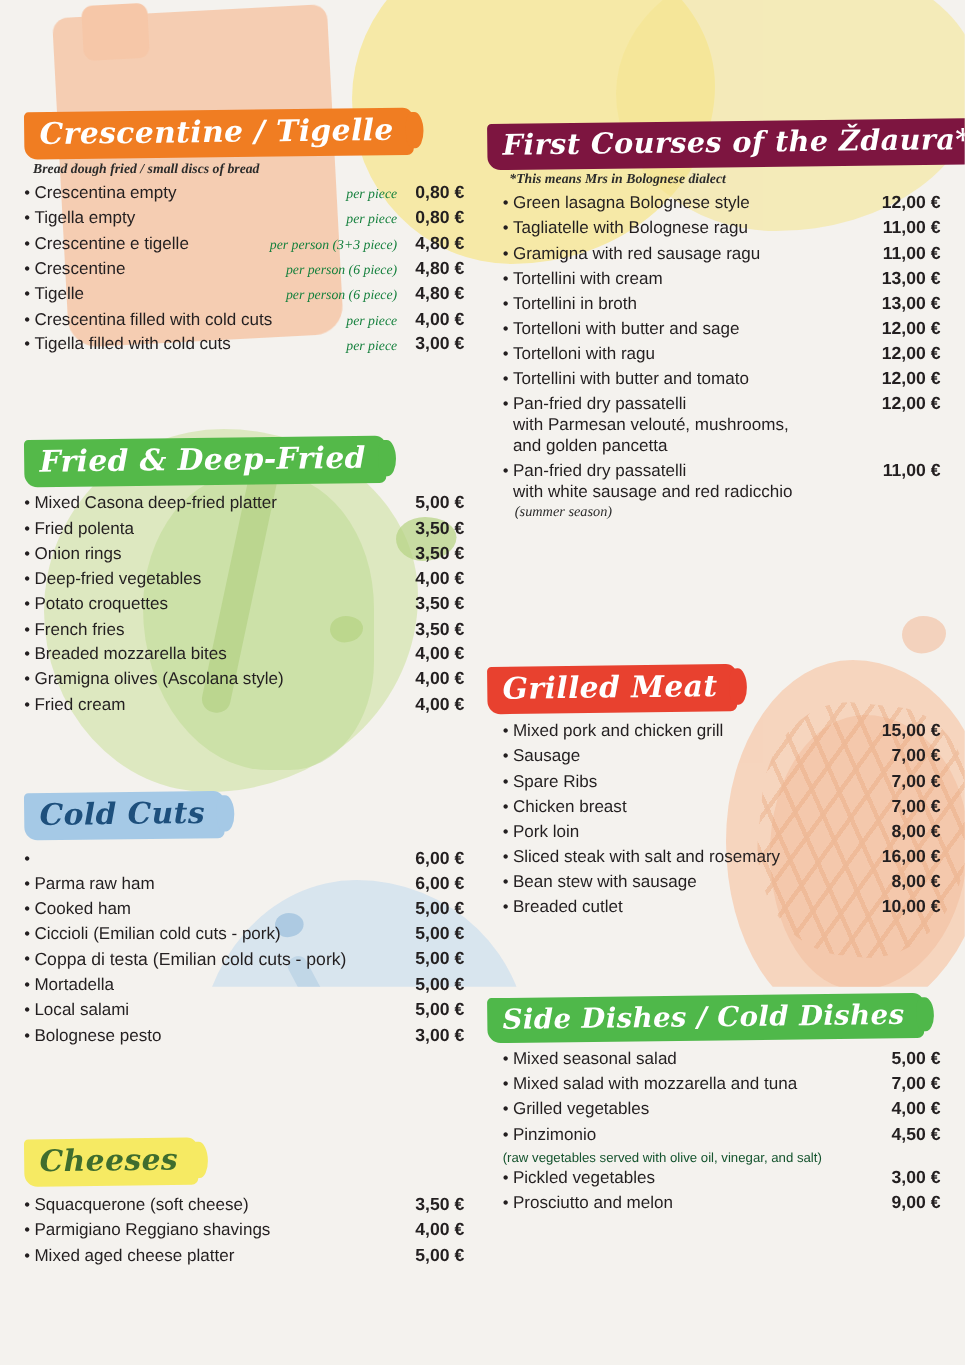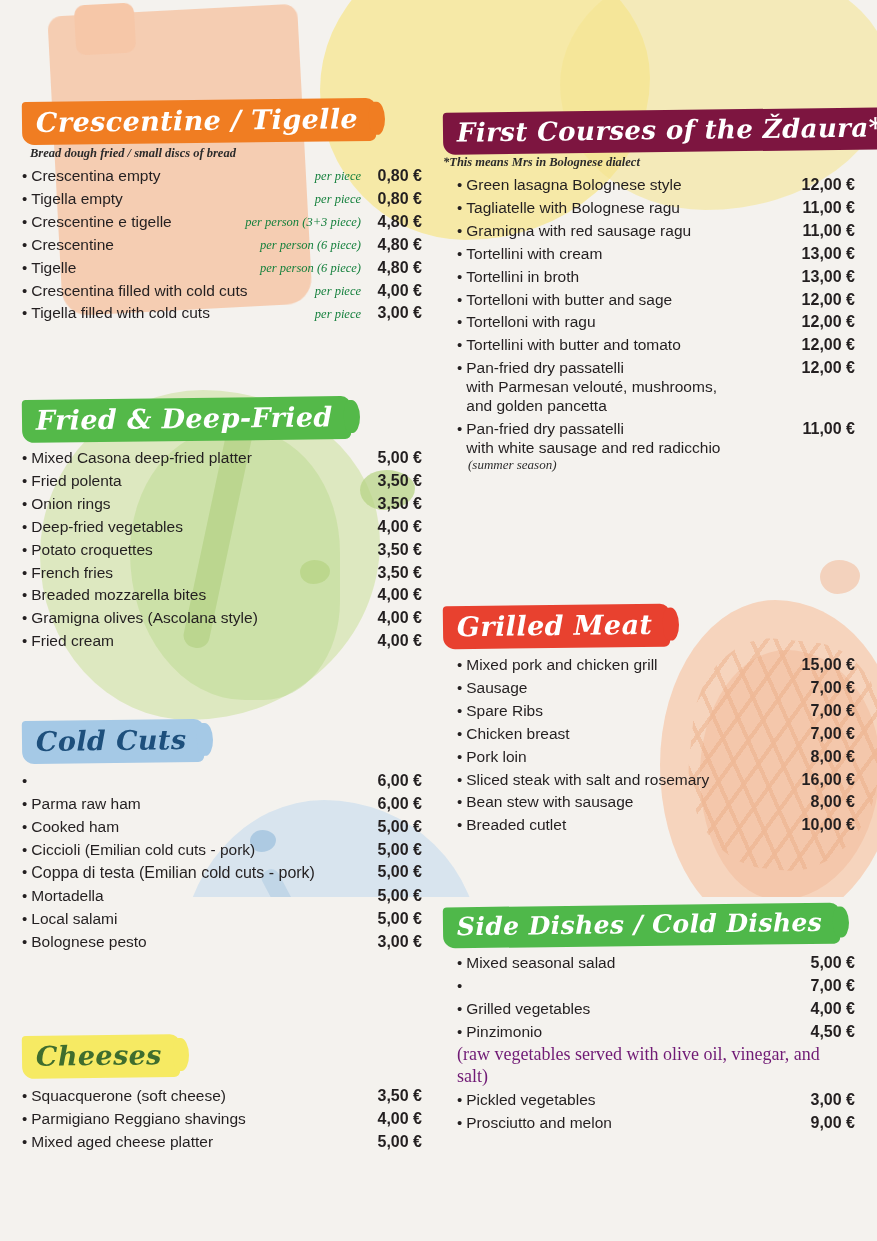--- a/index.html
+++ b/index.html
@@ -248,23 +248,23 @@
   .it-price {
     flex: 0 0 auto;
     font-size: 16px;
     font-weight: bold;
     color: #231f20;
     text-align: right;
     min-width: 56px;
     white-space: nowrap;
   }
   .sub-note {
-    font-family: Liberation Serif, serif;
-    font-size: 18px;
-    color: #701a75;
+    font-family: Liberation Sans, sans-serif;
+    font-size: 12px;
+    color: #14532d;
     margin: -1px 0 3px 8px;
     line-height: 1.2;
   }
 
   
   .col-left ul.items li { margin-bottom: 4px; }
   .col-right ul.items li { margin-bottom: 4px; }
 
   .sec-crescentine { top: 100px; left: 0; width: 400px; }
   .sec-fried       { top: 398px; left: 0; width: 400px; }
@@ -536,21 +536,21 @@
     </div>
 
   </div>
 
   <div class="col col-right">
 
     <div class="section sec-first">
       <div class="banner maroon">
         <span class="banner-title">First Courses of the Ždaura*</span>
       </div>
-      <div class="subtitle" style="margin-left:0">*This means Mrs in Bolognese dialect</div>
+      <div class="subtitle" style="margin-left:20px">*This means Mrs in Bolognese dialect</div>
       <ul class="items" style="margin-top:6px;margin-left:14px">
         <li>
           <span class="it-left">
               <span class="bullet">•</span>
               <span class="it-name">Green lasagna Bolognese style</span>
             </span>
           <span class="it-price">12,00 €</span>
         </li>
         <li>
           <span class="it-left">
@@ -698,20 +698,21 @@
         <li>
           <span class="it-left">
               <span class="bullet">•</span>
               <span class="it-name">Mixed seasonal salad</span>
             </span>
           <span class="it-price">5,00 €</span>
         </li>
         <li>
           <span class="it-left">
               <span class="bullet">•</span>
+              <span class="it-name">Mixed salad with mozzarella and tuna</span>
             </span>
           <span class="it-price">7,00 €</span>
         </li>
         <li>
           <span class="it-left">
               <span class="bullet">•</span>
               <span class="it-name">Grilled vegetables</span>
             </span>
           <span class="it-price">4,00 €</span>
         </li>

